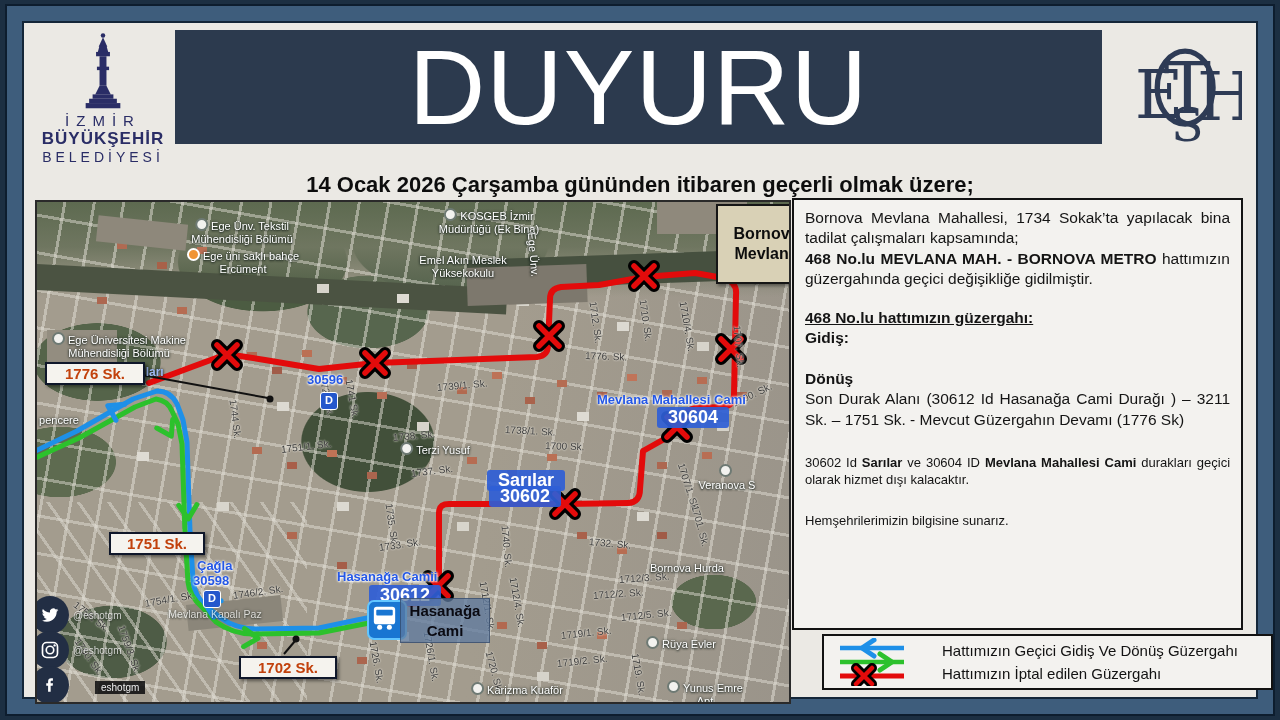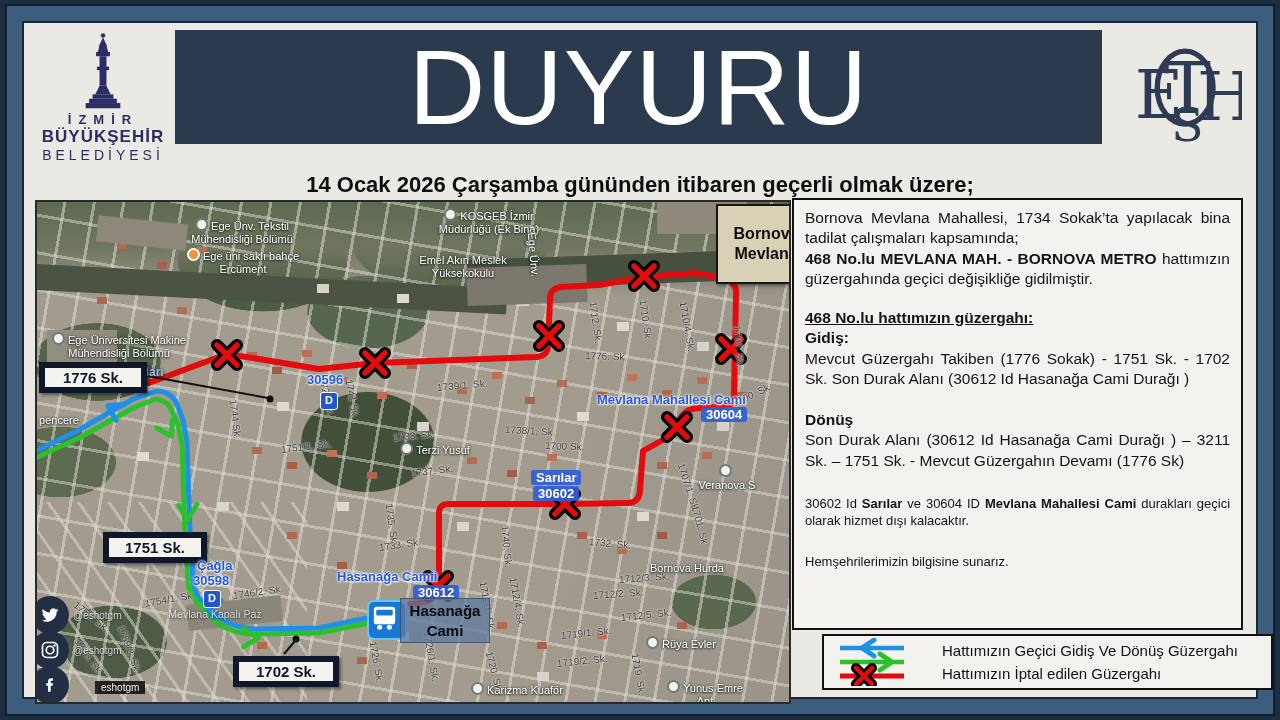--- a/index.html
+++ b/index.html
@@ -5,21 +5,21 @@
   html,body{margin:0;padding:0;width:1280px;height:720px;overflow:hidden;
     font-family:"Liberation Sans",sans-serif;background:#16283a;}
   .frame-outer{position:absolute;inset:0;background:#1c2f42;}
   .frame-band{position:absolute;left:7px;top:6px;right:7px;bottom:6px;
     background:#ebe9e4;border:15px solid #3e5d7c;box-shadow:inset 0 0 0 2px #142638,0 0 0 2px #0d1d2e;}
   .page{position:absolute;left:30px;top:26px;width:1220px;height:668px;color:#101010;}
 
   
   .izmir-logo{position:absolute;left:8px;top:6px;width:130px;height:150px;text-align:center;color:#2a2d66;}
   .izmir-logo svg{display:block;margin:0 auto;}
-  .lg1{font-size:13px;letter-spacing:7px;margin-top:2px;font-weight:bold;}
+  .lg1{font-size:15px;letter-spacing:7px;margin-top:2px;}
   .lg2{font-size:17px;font-weight:700;letter-spacing:1px;}
   .lg3{font-size:14px;letter-spacing:4px;}
   .banner{position:absolute;left:145px;top:4px;width:927px;height:114px;background:#2c3a4e;
     display:flex;align-items:center;justify-content:center;}
   .banner span{color:#fff;font-size:106px;font-weight:400;letter-spacing:1px;line-height:1;}
   .eshot-logo{position:absolute;left:1094px;top:8px;width:118px;height:118px;}
   .decision-line{position:absolute;left:145px;top:122px;width:927px;text-align:center;
     font-size:15.5px;font-weight:700;color:#151515;}
   .effective-line{position:absolute;left:0;top:146px;width:1220px;text-align:center;
     font-size:22px;font-weight:700;color:#0d0d0d;}
@@ -66,40 +66,40 @@
   .route-red{fill:none;stroke:#e30b0b;stroke-width:6;stroke-linejoin:round;stroke-linecap:round;}
   .route-blue{fill:none;stroke:#1e90e8;stroke-width:5;stroke-linejoin:round;stroke-linecap:round;}
   .route-green{fill:none;stroke:#2cc12c;stroke-width:5;stroke-linejoin:round;stroke-linecap:round;}
   .x-outline{stroke:#000;stroke-width:12;stroke-linecap:round;fill:none;}
   .x-inner{stroke:#e30b0b;stroke-width:5.5;stroke-linecap:round;fill:none;}
   .chev-blue{fill:none;stroke:#1e90e8;stroke-width:5;stroke-linejoin:round;stroke-linecap:round;}
   .chev-green{fill:none;stroke:#2cc12c;stroke-width:5;stroke-linejoin:round;stroke-linecap:round;}
   .ptr{stroke:#111;stroke-width:2;}
   .ptr-dot{fill:#111;}
 
-  .street-box{position:absolute;background:#f5f3ee;border:6px solid #0f172a;color:#0f172a;
-    font-size:15px;font-weight:700;text-align:center;padding:1px 6px;box-shadow:2px 2px 3px rgba(0,0,0,.45);white-space:nowrap;}
+  .street-box{position:absolute;background:#f5f3ee;border:2px solid #0f172a;color:#c2410c;
+    font-size:15px;font-weight:700;text-align:center;padding:1px 6px;box-shadow:2px 2px 3px rgba(0,0,0,.45);white-space:nowrap;margin-left:6px;}
   .region-box{position:absolute;left:679px;top:2px;width:96px;background:#d9d1b6;border:2px solid #161616;
     color:#0d0d0d;font-size:16px;font-weight:700;text-align:center;line-height:1.25;padding:18px 0;
     box-shadow:2px 2px 3px rgba(0,0,0,.4);}
   .terminus-label{position:absolute;left:363px;top:396px;width:88px;background:rgba(94,122,159,.75);
     border:1px solid rgba(35,55,85,.55);color:#0a0a12;font-size:15px;font-weight:700;text-align:center;line-height:1.3;padding:2px 0;}
   .street-label{position:absolute;font-size:10px;color:#3c3c3c;white-space:nowrap;
     text-shadow:0 0 2px #e6e3da,0 0 2px #e6e3da;transform-origin:left center;}
   .poi-label{position:absolute;font-size:11px;color:#fff;white-space:pre-line;text-align:center;
     transform:translate(-50%,0);text-shadow:0 1px 2px rgba(20,30,25,.9),0 0 3px rgba(20,30,25,.9);line-height:1.2;}
   .poi-label.blue{color:#9db8f2;font-weight:700;font-size:12px;}
   .poi-label.faint{opacity:.7;font-size:10.5px;}
   .poi-dot{display:inline-block;width:9px;height:9px;border-radius:50%;margin-right:3px;vertical-align:-1px;}
   .poi-dot.white{background:#f2f2ef;border:2px solid #6e7a74;}
   .poi-dot.orange{background:#f09433;border:2px solid #fff;}
   .stop-text{position:absolute;color:#2457e6;font-weight:700;font-size:13px;white-space:nowrap;
     text-shadow:0 0 2px #fff,0 0 3px #fff,1px 1px 2px #fff;}
-  .stop-chip{position:absolute;background:rgba(47,94,214,.92);color:#fff;font-weight:700;font-size:13px;
-    padding:0 5px;border-radius:3px;white-space:nowrap;margin-left:44px;}
+  .stop-chip{position:absolute;background:rgba(47,94,214,.92);color:#fff;font-weight:700;font-size:18px;
+    padding:0 11px;border-radius:3px;white-space:nowrap;}
   .d-icon{position:absolute;width:16px;height:16px;background:#2457cc;border:1.5px solid #fff;border-radius:3px;
     color:#fff;font-size:11px;font-weight:700;text-align:center;line-height:15px;}
   .bus-icon{position:absolute;left:330px;top:398px;width:36px;height:36px;background:#1976d2;
     border:2.5px solid #62c6ff;border-radius:7px;}
   .social{position:absolute;width:38px;height:38px;border-radius:50%;background:#222e44;
     display:flex;align-items:center;justify-content:center;}
   .handle{position:absolute;color:rgba(255,255,255,.75);font-size:10px;text-shadow:0 1px 2px rgba(0,0,0,.6);}
   .handle-strip{position:absolute;background:rgba(10,10,12,.85);color:#eee;font-size:10px;padding:1px 6px;}
 
   
@@ -346,21 +346,20 @@
       <div class="handle" style="left:36px;top:408px;">@eshotgm</div>
       <div class="handle" style="left:36px;top:443px;">@eshotgm</div>
       <div class="handle-strip" style="left:58px;top:479px;">eshotgm</div>
     </div>
 
     <div class="panel">
       <p class="pj"><span>Bornova Mevlana Mahallesi, 1734 Sokak’ta yapılacak bina tadilat çalışmaları kapsamında;</span></p>
       <p class="pj"><b>468 No.lu MEVLANA MAH. - BORNOVA METRO</b><span> hattımızın güzergahında geçici değişikliğe gidilmiştir.</span></p>
       <p class="gap1"><b><u>468 No.lu hattımızın güzergahı:</u></b></p>
       <p><b>Gidiş:</b></p>
-      <p class="pj">Mevcut Güzergahı Takiben (1776 Sokak) - 1751 Sk. - 1702 Sk.  Son Durak Alanı (30612 Id Hasanağa Cami Durağı )</p>
       <p class="gap2"><b>Dönüş</b></p>
       <p class="pj">Son Durak Alanı (30612 Id Hasanağa Cami Durağı ) – 3211 Sk. – 1751 Sk. -  Mevcut Güzergahın Devamı (1776 Sk)</p>
       <p class="pj big gap3"><span>30602 Id </span><b>Sarılar</b><span> ve 30604 ID </span><b>Mevlana Mahallesi Cami</b><span> durakları geçici olarak hizmet dışı kalacaktır.</span></p>
       <p class="big gap3">Hemşehrilerimizin bilgisine sunarız.</p>
     </div>
 
     <div class="legend">
       <svg width="92" height="48" viewBox="0 0 92 48">
         <path d="M6 10 H70" stroke="#1e90e8" stroke-width="4.5"></path>
         <path d="M40 2 L28 10 L40 18" fill="none" stroke="#1e90e8" stroke-width="5" stroke-linejoin="round" stroke-linecap="round"></path>

